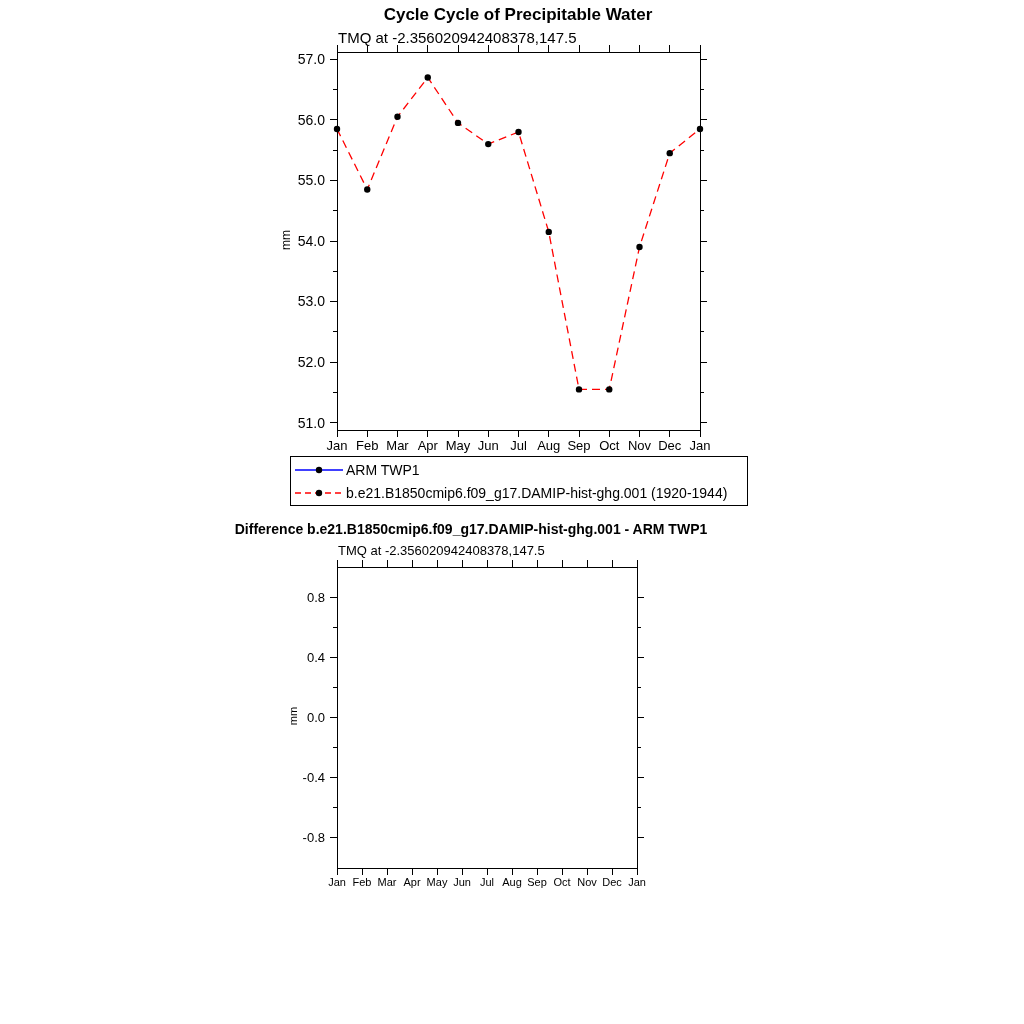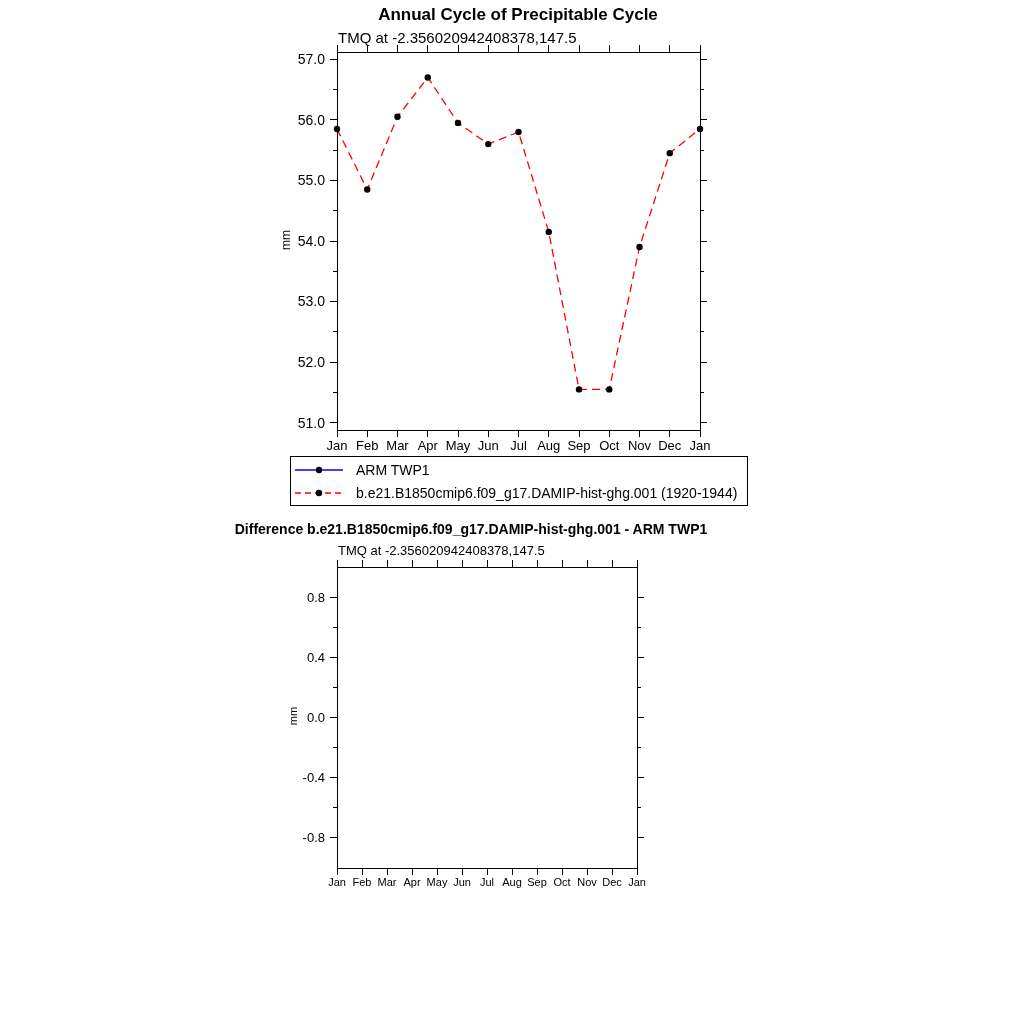--- a/index.html
+++ b/index.html
@@ -12,21 +12,21 @@
   .bottom-title{left:171px;top:521px;width:600px;font-size:14px;}
   .subtitle{position:absolute;white-space:nowrap;}
   .top-subtitle{left:338px;top:29px;font-size:15px;}
   .bottom-subtitle{left:338px;top:543px;font-size:13px;}
   .ylab{position:absolute;transform:rotate(-90deg);transform-origin:center;}
   .top-ylab{left:276px;top:233px;font-size:12px;}
   .bottom-ylab{left:284px;top:710px;font-size:11px;}
   .legend{position:absolute;left:290px;top:456px;width:458px;border:1px solid #000;
           background:#fff;padding:1px 3px;box-sizing:border-box;}
   .legend-row{display:flex;align-items:center;height:23px;}
-  .legend-label{font-size:14px;margin-left:12px;white-space:nowrap;}
+  .legend-label{font-size:14px;margin-left:2px;white-space:nowrap;}
   .sample{flex:0 0 auto;}
 </style>
 </head>
 <body>
 
 <div class="page">
 
   <svg id="plot-svg" width="1024" height="1024">
       <g>
         <rect x="337" y="52" width="363" height="378" fill="none" stroke="#000" stroke-width="1" shape-rendering="crispEdges"></rect>
@@ -177,21 +177,21 @@
         <text x="587" y="886" text-anchor="middle" font-size="11">Nov</text>
         <line x1="612" y1="868" x2="612" y2="875" stroke="#000" shape-rendering="crispEdges"></line>
         <line x1="612" y1="567" x2="612" y2="560" stroke="#000" shape-rendering="crispEdges"></line>
         <text x="612" y="886" text-anchor="middle" font-size="11">Dec</text>
         <line x1="637" y1="868" x2="637" y2="875" stroke="#000" shape-rendering="crispEdges"></line>
         <line x1="637" y1="567" x2="637" y2="560" stroke="#000" shape-rendering="crispEdges"></line>
         <text x="637" y="886" text-anchor="middle" font-size="11">Jan</text>
       </g>
     </svg>
 
-  <div class="title top-title">Annual Cycle of Precipitable Cycle</div>
+  <div class="title top-title">Cycle Cycle of Precipitable Water</div>
   <div class="subtitle top-subtitle">TMQ at -2.356020942408378,147.5</div>
   <div class="ylab top-ylab">mm</div>
 
   <div class="legend">
     <div class="legend-row">
       <svg class="sample" width="50" height="12">
         <line x1="1" y1="6" x2="49" y2="6" stroke="#0000ff" stroke-width="1.3"></line>
         <circle cx="25" cy="6" r="3.2" fill="#000000"></circle>
       </svg>
       <span class="legend-label">ARM TWP1</span>

